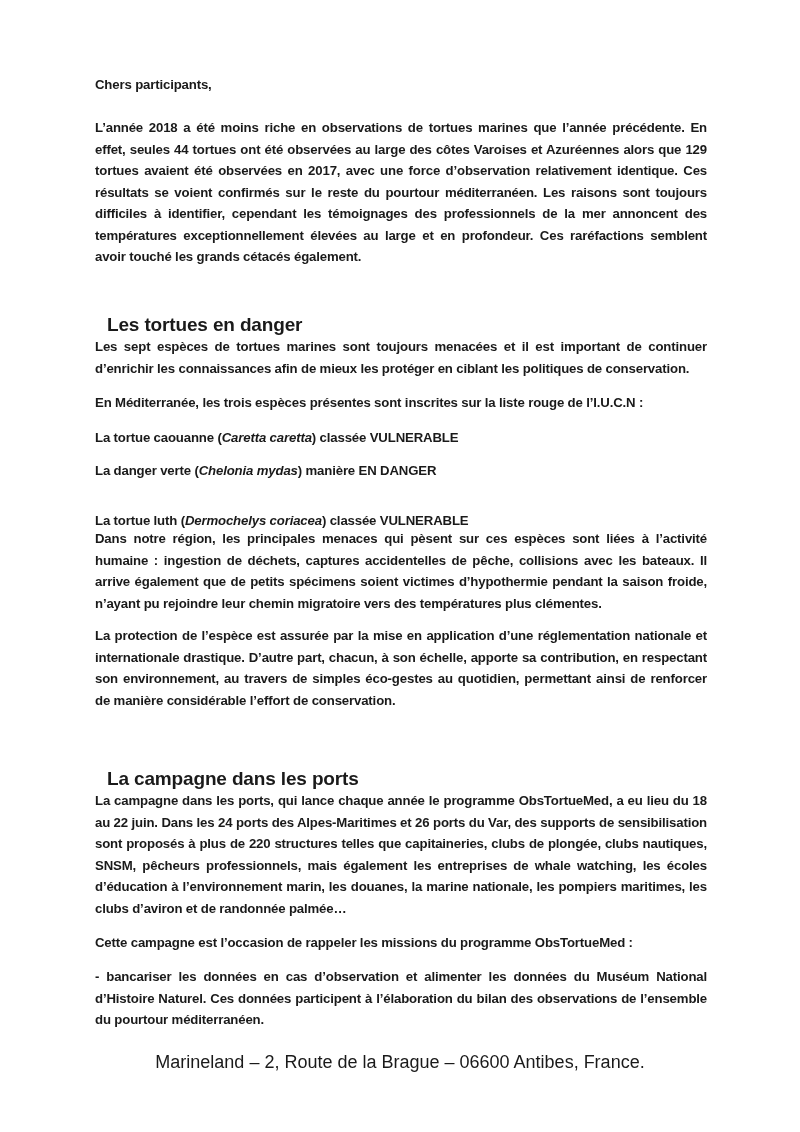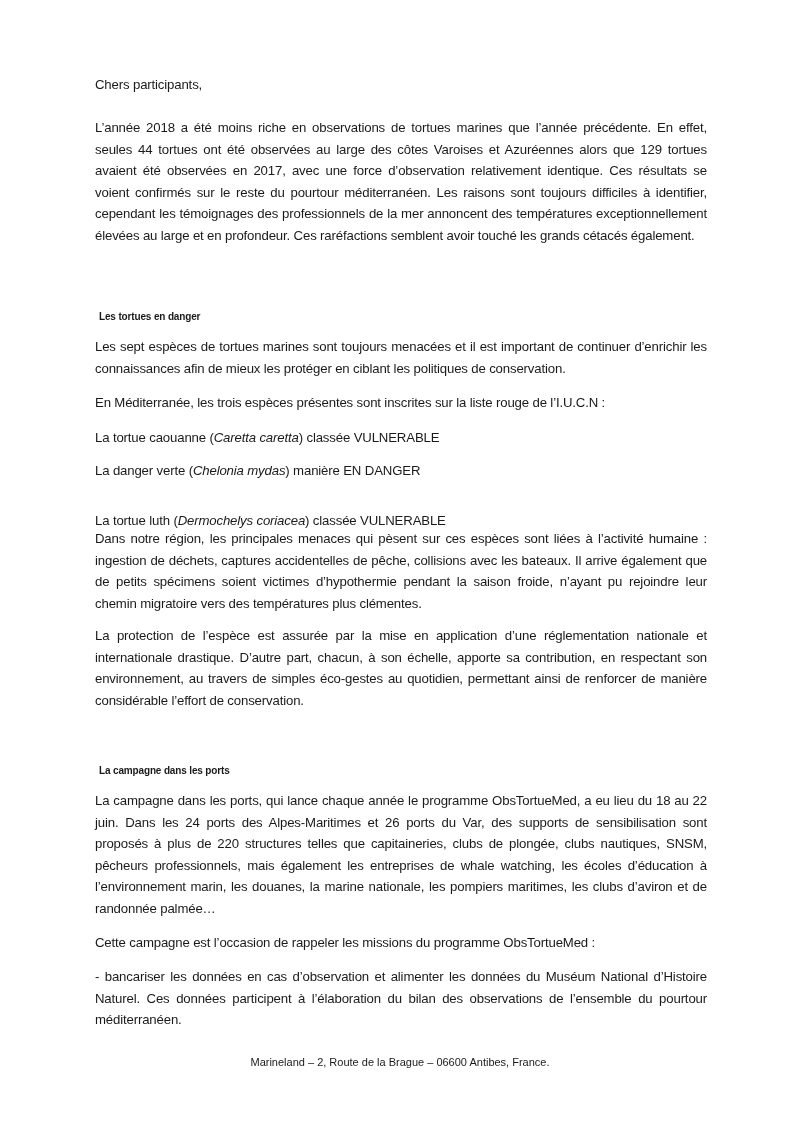--- a/index.html
+++ b/index.html
@@ -6,25 +6,25 @@
     body {
       width: 800px; height: 1132px; position: relative; overflow: hidden;
       font-family: "Liberation Sans", sans-serif;
       color: #1a1a1a;
     }
     .page {
       position: absolute; left: 95px; top: 0; width: 612px;
       font-size: 13.2px; line-height: 21.5px; letter-spacing: -0.15px;
     }
     p { margin: 0; text-align: justify; }
-    .abs { position: absolute; left: 0; width: 612px; }
-    h2 { margin: 4px; font-size: 10px; font-weight: bold; line-height: 21.5px; }
+    .abs { position: absolute; left: 0; width: 612px; font-weight: bold; }
+    h2 { margin: 12px; font-size: 19px; font-weight: bold; line-height: 21.5px; }
     .footer {
       position: absolute; top: 1052px; left: 0; width: 800px;
-      text-align: center; font-size: 11px; line-height: 20px;
+      text-align: center; font-size: 18px; line-height: 20px;
     }
     em { font-style: italic; }
   </style>
 </head>
 <body>
 
 <div class="page">
   <p class="abs" style="top:74px">Chers participants,</p>
   <p class="abs" style="top:117px">L’année 2018 a été moins riche en observations de tortues marines que l’année précédente. En effet, seules 44 tortues ont été observées au large des côtes Varoises et Azuréennes alors que 129 tortues avaient été observées en 2017, avec une force d’observation relativement identique. Ces résultats se voient confirmés sur le reste du pourtour méditerranéen. Les raisons sont toujours difficiles à identifier, cependant les témoignages des professionnels de la mer annoncent des températures exceptionnellement élevées au large et en profondeur. Ces raréfactions semblent avoir touché les grands cétacés également.</p>
 

